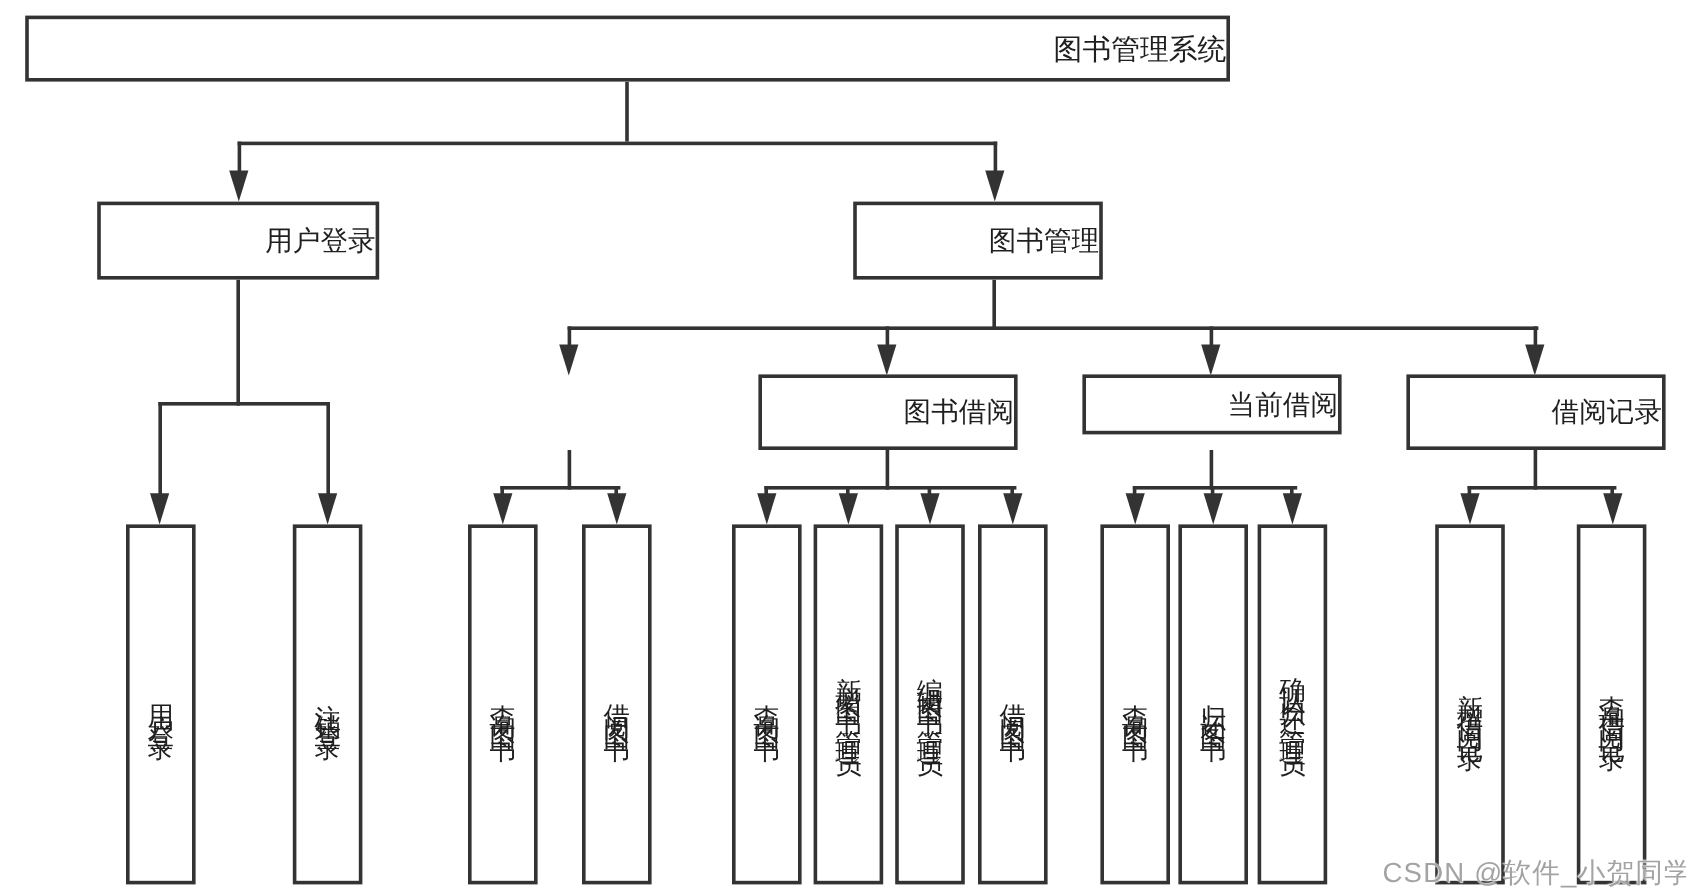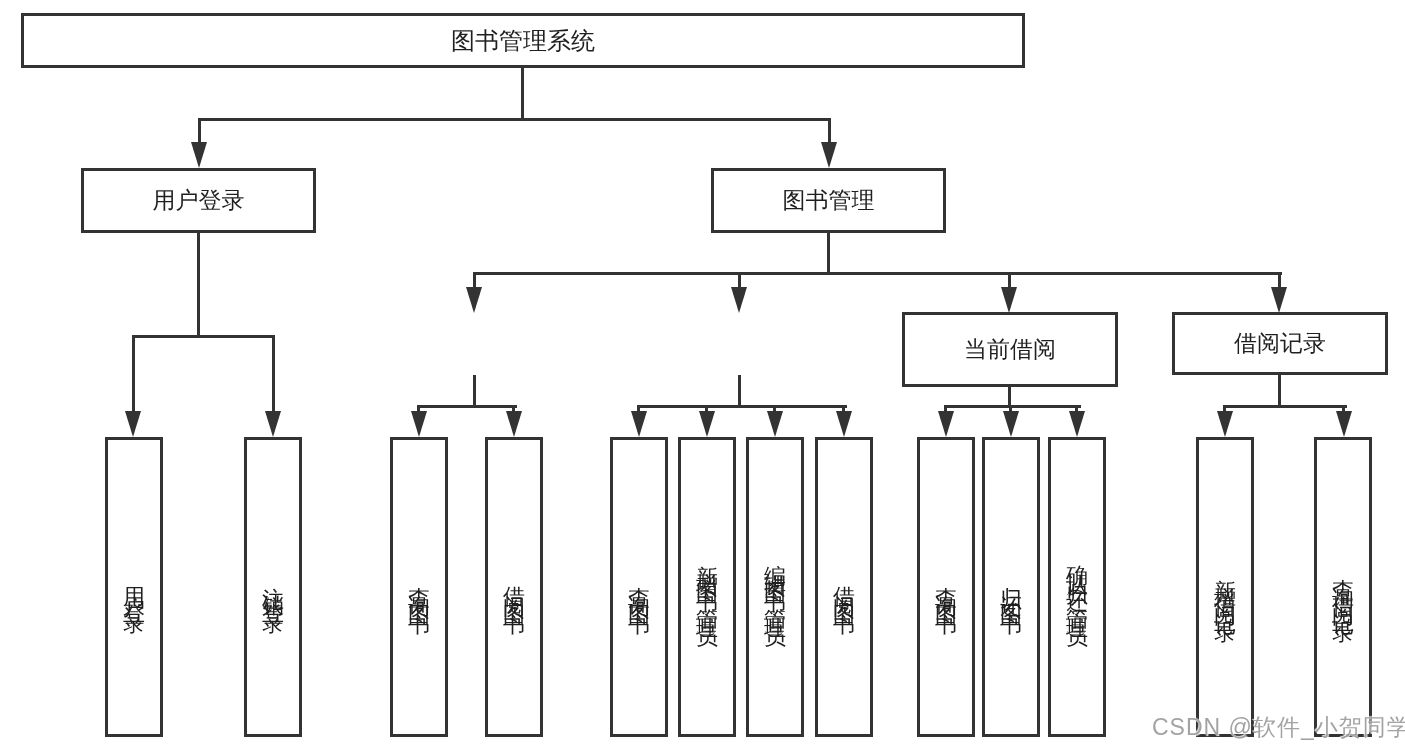--- a/index.html
+++ b/index.html
@@ -18,21 +18,21 @@
     font-family: "Liberation Sans", sans-serif;
     color: var(--text);
     overflow: hidden;
   }
   .box {
     position: absolute;
     border: 3px solid var(--line);
     background: var(--background);
     display: flex;
     align-items: center;
-    justify-content: center;
+    justify-content: flex-end;
     font-size: 23px;
     color: var(--text);
     z-index: 2;
   }
   .box.title { font-size: 24px; }
   .vbox {
     position: absolute;
     border: 3px solid var(--line);
     background: var(--background);
     display: flex;
@@ -136,25 +136,28 @@
   <div class="vl" style="left:1342px;top:405px;height:10px"></div>
   <div class="ah" style="left:1336px;top:411px"></div>
 
   <div class="box title" style="left:21px;top:13px;width:1004px;height:55px">
     <span>图书管理系统</span>
   </div>
 
   <div class="box" style="left:81px;top:168px;width:235px;height:65px">
     <span>用户登录</span>
   </div>
-  <div class="box" style="left:711px;top:168px;width:235px;height:65px">
+  <div class="box" style="left:711px;top:168px;width:208px;height:65px">
     <span>图书管理</span>
   </div>
 
-  <div class="box" style="left:902px;top:312px;width:216px;height:75px">
+  <div class="box" style="left:632px;top:312px;width:216px;height:63px">
+    <span>图书借阅</span>
+  </div>
+  <div class="box" style="left:902px;top:312px;width:216px;height:50px">
     <span>当前借阅</span>
   </div>
   <div class="box" style="left:1172px;top:312px;width:216px;height:63px">
     <span>借阅记录</span>
   </div>
 
   <div class="vbox" style="left:105px;top:437px;width:58px;height:300px">
     <span class="vtext">用户登录</span>
   </div>
   <div class="vbox" style="left:244px;top:437px;width:58px;height:300px">

